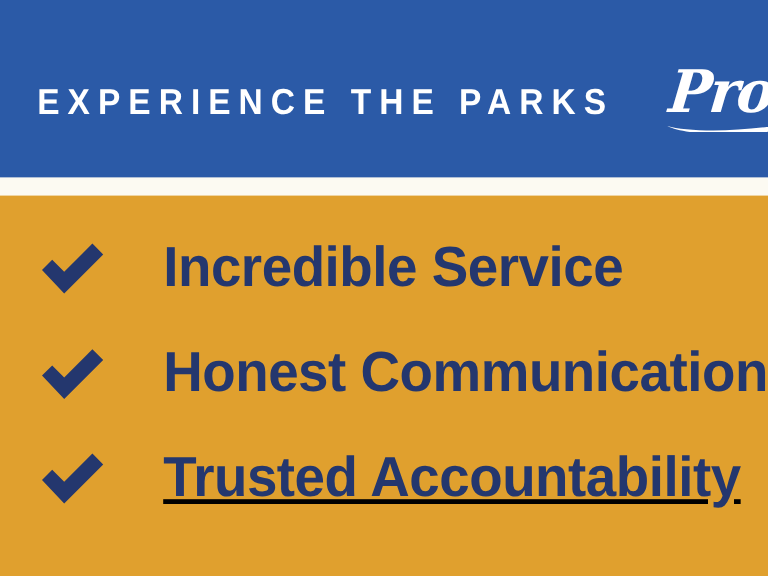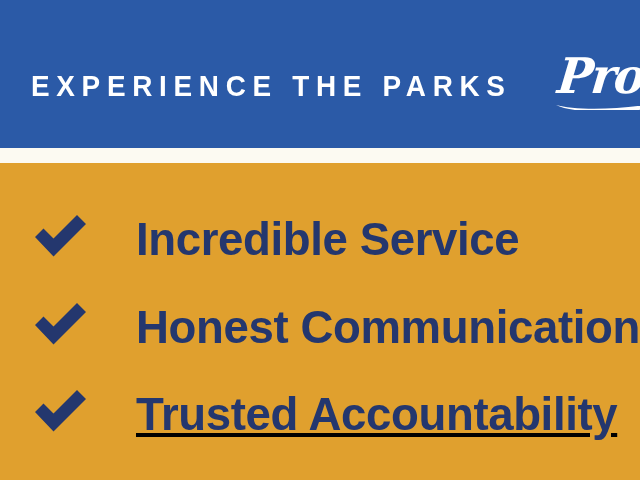--- a/index.html
+++ b/index.html
@@ -102,21 +102,21 @@
     position: absolute;
     left: 0;
     top: 0;
     width: 640px;
   }
   .promise-row {
     position: absolute;
     left: 30px;
     height: 64px;
     display: flex;
-    align-items: flex-end;
+    align-items: flex-start;
   }
   .promise-row.r0 { top: 35px; }
   .promise-row.r1 { top: 123px; }
   .promise-row.r2 { top: 210px; text-decoration: underline; }
 
   .check-icon {
     width: 60px;
     height: 52px;
     flex: 0 0 60px;
     display: block;

